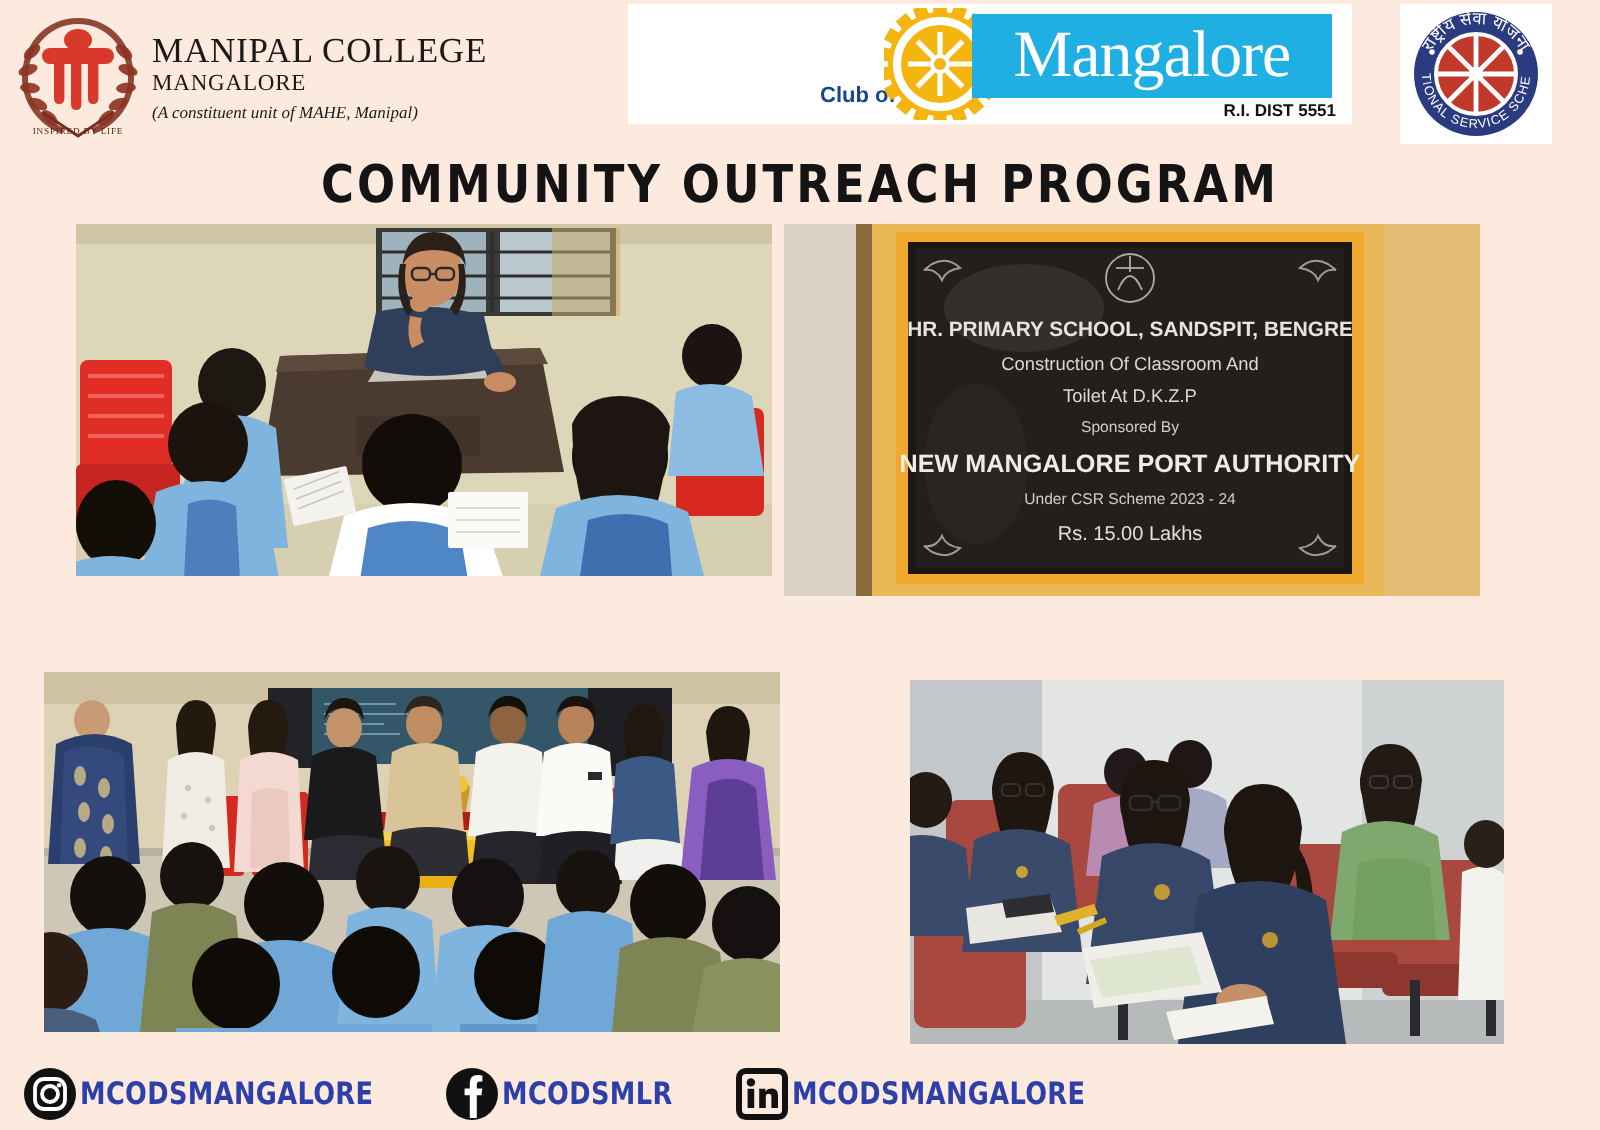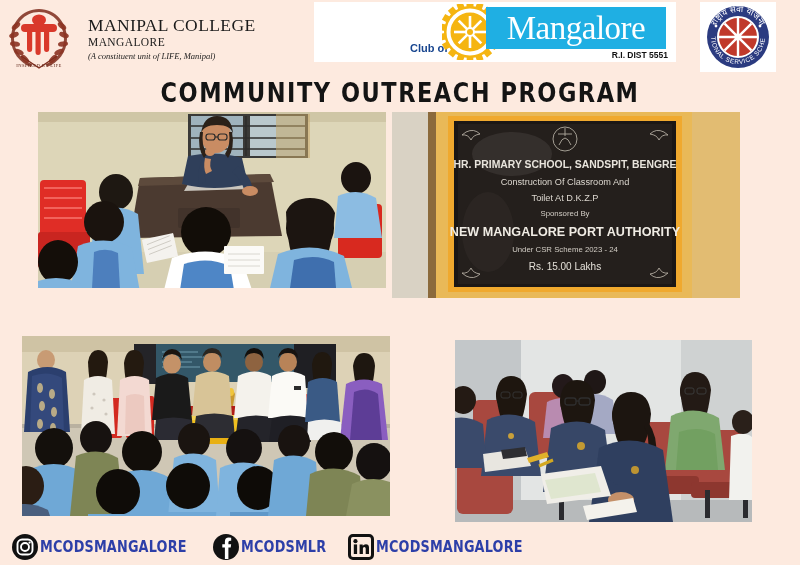--- a/index.html
+++ b/index.html
@@ -17,21 +17,21 @@
     left: 0; top: 0;
     width: 800px; height: 78px;
   }
 
   
   .mcods-block {
     position: absolute;
     left: 8px; top: 6px;
     display: flex;
     align-items: center;
-    gap: 18px;
+    gap: 6px;
   }
   .mahe-logo { width: 62px; height: 64px; position: relative; flex: none; }
   .mcods-text { padding-top: 2px; }
   .mcods-l1, .mcods-l2 {
     font-family: "Liberation Serif", serif;
     font-size: 17.5px;
     letter-spacing: 0.4px;
     color: #1a1a1a;
     line-height: 1.05;
     white-space: nowrap;
@@ -146,20 +146,21 @@
   .ph-inner { position: absolute; inset: 0; }
 
   
   .footer {
     position: absolute;
     left: 0; top: 528px;
     width: 640px; height: 37px;
     display: flex;
     align-items: center;
     padding-left: 12px;
+    gap: 10px;
   }
   .social {
     display: flex;
     align-items: center;
     margin-right: 14px;
   }
   .social-handle {
     font-family: "DejaVu Sans Condensed", "Liberation Sans", sans-serif;
     font-weight: bold;
     font-size: 15.5px;
@@ -203,21 +204,21 @@
         <path d="M27.5 26 v20 q0 3 2.6 3 t2.6-3 v-20 Z" fill="#d9392b"></path>
         <path d="M36 26 v17 q0 3 2.6 3 t2.6-3 v-17 Z" fill="#d9392b"></path>
 
         <path d="M13 50 L31 62 L49 50" stroke="#7d2b1c" stroke-width="1.4" fill="none"></path>
         <text x="31" y="61" font-family="Liberation Serif, serif" font-size="4.6" fill="#5c1f12" text-anchor="middle" letter-spacing="0.4">INSPIRED BY LIFE</text>
       </svg>
     </div>
     <div class="mcods-text">
       <div class="mcods-l1">MANIPAL COLLEGE</div>
       <div class="mcods-l3">MANGALORE</div>
-      <div class="mcods-l4">(A constituent unit of LIFE, Manipal)</div>
+      <div class="mcods-l4">(A constituent unit of MAHE, Manipal)</div>
     </div>
   </div>
 
   <div class="rotary-block">
     <div class="rotary-clubof">Club of</div>
 
     <div class="rotary-wheel">
       <svg viewBox="0 0 56 56" width="56" height="56">
         <g fill="#f5b511">
           <circle cx="28" cy="28" r="26"></circle>

